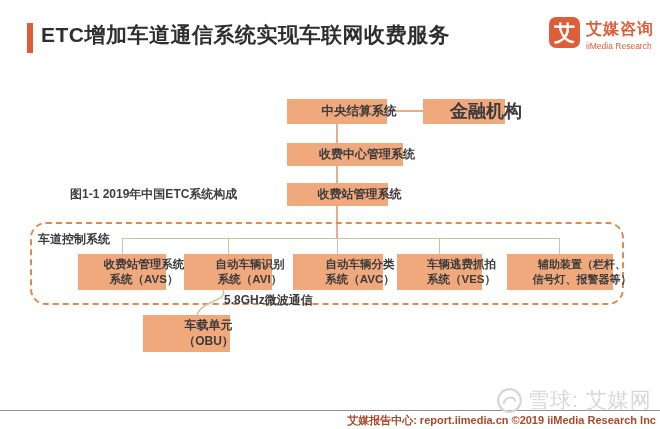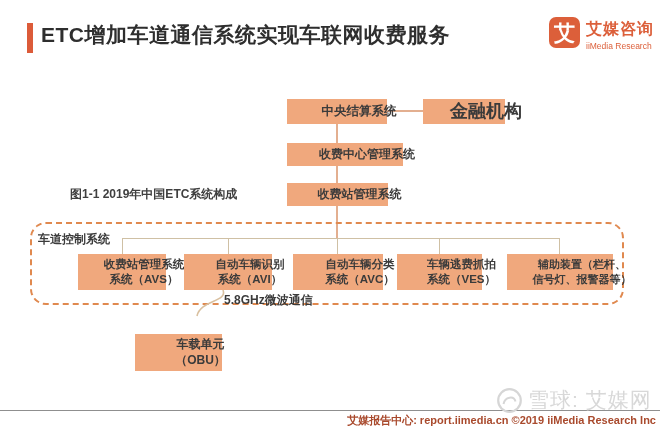--- a/index.html
+++ b/index.html
@@ -31,21 +31,21 @@
   .node .ln { display:block; line-height:1.32; white-space:nowrap; }
   .n-central { left:287px; top:99px;  width:100px; height:25px; font-size:12.5px; }
   .n-finance { left:423px; top:99px;  width:82px;  height:25px; font-size:18px; }
   .n-tollcenter { left:287px; top:143px; width:116px; height:23px; font-size:12px; }
   .n-tollstation { left:287px; top:183px; width:101px; height:23px; font-size:12px; }
   .n-avs { left:78px;  top:254px; width:88px;  height:36px; font-size:11.5px; }
   .n-avi { left:184px; top:254px; width:88px;  height:36px; font-size:11.5px; }
   .n-avc { left:293px; top:254px; width:90px;  height:36px; font-size:11.5px; }
   .n-ves { left:397px; top:254px; width:85px;  height:36px; font-size:11.5px; }
   .n-aux { left:507px; top:254px; width:106px; height:36px; font-size:11px; }
-  .n-obu { left:135px; top:315px; width:87px;  height:37px; font-size:12px;margin-top:19px; }
+  .n-obu { left:143px; top:315px; width:87px;  height:37px; font-size:12px; }
 
   .caption { position:absolute; left:70px; top:186px; font-size:12px; font-weight:600; color:#3F3F3F; white-space:nowrap; }
 
   .lane-group {
     position:absolute; left:30px; top:222px; width:594px; height:83px;
     border:2px dashed #E0894F; border-radius:16px; box-sizing:border-box; z-index:1;
   }
   .lane-label { position:absolute; left:38px; top:231px; font-size:12px; font-weight:600; color:#3B3B3B; z-index:2; white-space:nowrap; }
   .microwave-label { position:absolute; left:224px; top:292px; font-size:12px; font-weight:600; color:#3B3B3B; z-index:3; white-space:nowrap; }
 

